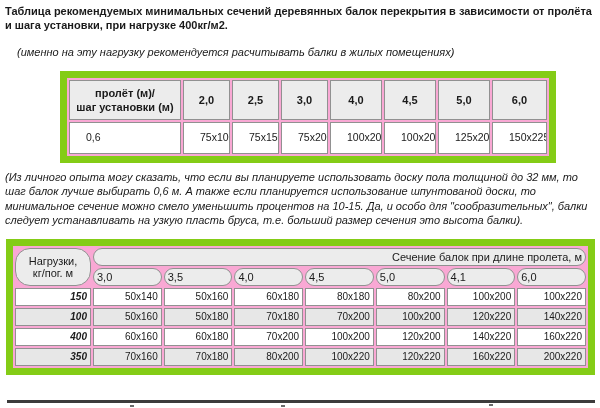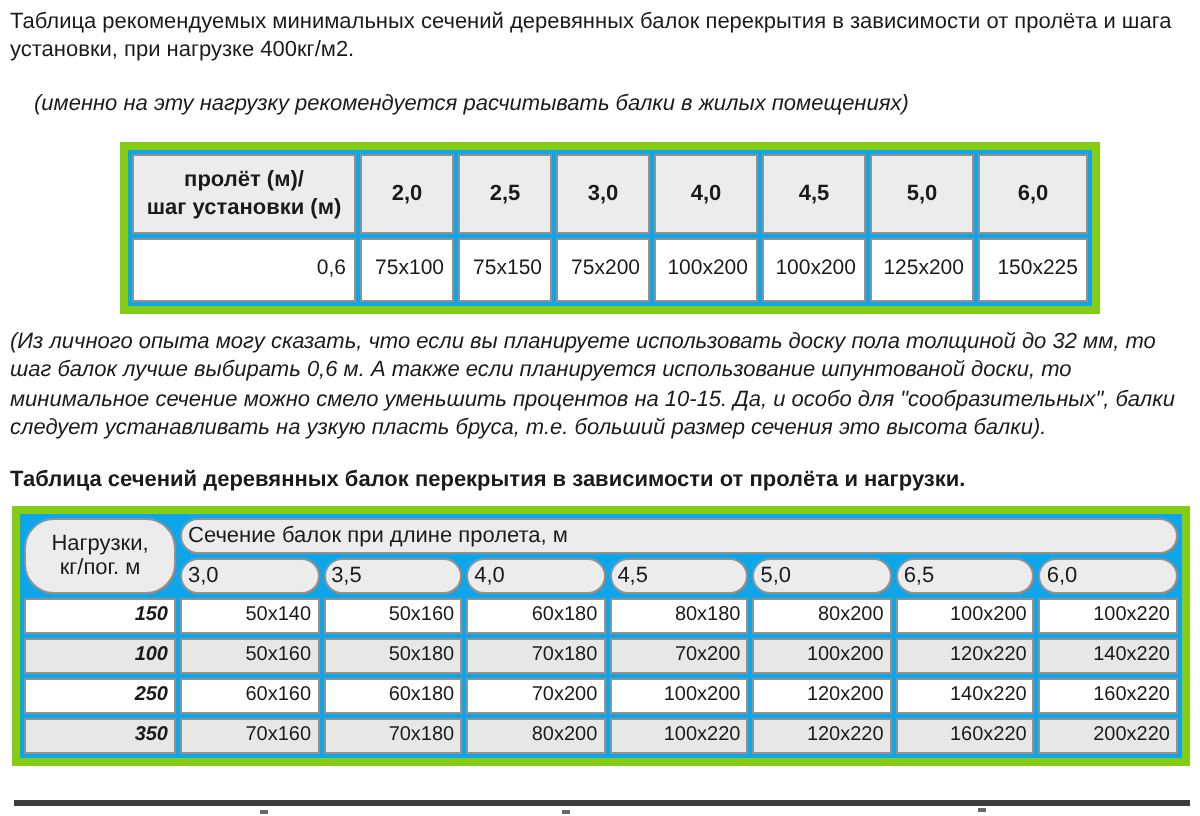--- a/index.html
+++ b/index.html
@@ -10,21 +10,21 @@
     color: #1a1a1a;
     font-family: "Liberation Sans", "DejaVu Sans", sans-serif;
     font-size: 11px;
     line-height: 1.3;
     overflow: hidden;
     position: relative;
   }
   .page { padding: 3px 5px 0 5px; }
 
   .doc-title {
-    font-weight: normal;
+    font-weight: bold;
     margin: 1px 0 0 0;
   }
   .doc-subtitle {
     font-style: italic;
     margin: 12px;
   }
   .note-italic {
     font-style: italic;
     margin: 7px 0 12px 0;
   }
@@ -32,22 +32,22 @@
     margin: 5px 0 0 0;
   }
   .table2-title {
     font-weight: bold;
     margin: 5px 0 0 0;
   }
 
   table {
     border-collapse: separate;
     border-spacing: 2px;
-    border: 4px solid #84cc16;
-    background: #0ea5e9;
+    border: 7px solid #84cc16;
+    background: #f9a8d4;
     table-layout: fixed;
   }
   th, td {
     border: 1px solid #919191;
     overflow: hidden;
     white-space: nowrap;
   }
 
   
   .t1 { margin: 4px 0 0 55px; width: 477px; }
@@ -56,40 +56,40 @@
     font-weight: bold;
     text-align: center;
     font-size: 11px;
     padding: 5px 2px;
     vertical-align: middle;
   }
   .t1 .corner { white-space: pre-line; line-height: 1.3; }
   .t1 td {
     background: #ffffff;
     font-size: 10.5px;
-    text-align: right;
-    padding: 8px 4px;
+    text-align: left;
+    padding: 8px 16px;
     font-weight: normal;
   }
   .t1 td.rowlabel { font-weight: normal; }
 
   
   .t2 { margin: 5px 0 0 1px; width: 589px; }
   .t2 th {
     background: #ececec;
     font-weight: normal;
     text-align: left;
     font-size: 11px;
     line-height: 12px;
     padding: 2px 3px;
     vertical-align: middle;
     border-radius: 15px;
   }
   .t2 th.corner { white-space: pre-line; text-align: center; font-weight: normal; }
-  .t2 th.spanhead { text-align: left; }
+  .t2 th.spanhead { text-align: right; }
   .t2 td {
     font-size: 10px;
     line-height: 12px;
     padding: 2px 3px;
     text-align: right;
   }
   .t2 tbody tr:nth-child(odd) td { background: #ffffff; }
   .t2 tbody tr:nth-child(even) td { background: #e7e7e7; }
   .t2 td.rowlabel { font-weight: bold; font-style: italic; }
 
@@ -147,21 +147,20 @@
           <td>100x200</td>
           <td>125x200</td>
           <td>150x225</td>
         </tr>
       </tbody>
   </table>
 
   <p class="note-italic">(Из личного опыта могу сказать, что если вы планируете использовать доску пола толщиной до 32 мм, то шаг балок лучше выбирать 0,6 м.  А также если планируется использование шпунтованой доски, то минимальное сечение можно смело уменьшить процентов на 10-15. Да, и особо для "сообразительных", балки следует устанавливать на узкую пласть бруса, т.е. больший размер сечения это высота балки).</p>
 
 
-  <p class="table2-title">Таблица сечений деревянных балок перекрытия в зависимости от пролёта и нагрузки.</p>
 
   <table class="t2">
     <colgroup>
       <col style="width:76px">
       <col>
         <col>
         <col>
         <col>
         <col>
         <col>
@@ -172,21 +171,21 @@
         <th class="corner" rowspan="2">Нагрузки,
 кг/пог. м</th>
         <th class="spanhead" colspan="7">Сечение балок при длине пролета, м</th>
       </tr>
       <tr>
           <th>3,0</th>
           <th>3,5</th>
           <th>4,0</th>
           <th>4,5</th>
           <th>5,0</th>
-          <th>6,5</th>
+          <th>4,1</th>
           <th>6,0</th>
         </tr>
     </thead>
     <tbody>
         <tr>
           <td class="rowlabel">150</td>
           <td>50x140</td>
           <td>50x160</td>
           <td>60x180</td>
           <td>80x180</td>
@@ -198,21 +197,21 @@
           <td class="rowlabel">100</td>
           <td>50x160</td>
           <td>50x180</td>
           <td>70x180</td>
           <td>70x200</td>
           <td>100x200</td>
           <td>120x220</td>
           <td>140x220</td>
         </tr>
         <tr>
-          <td class="rowlabel">250</td>
+          <td class="rowlabel">400</td>
           <td>60x160</td>
           <td>60x180</td>
           <td>70x200</td>
           <td>100x200</td>
           <td>120x200</td>
           <td>140x220</td>
           <td>160x220</td>
         </tr>
         <tr>
           <td class="rowlabel">350</td>

